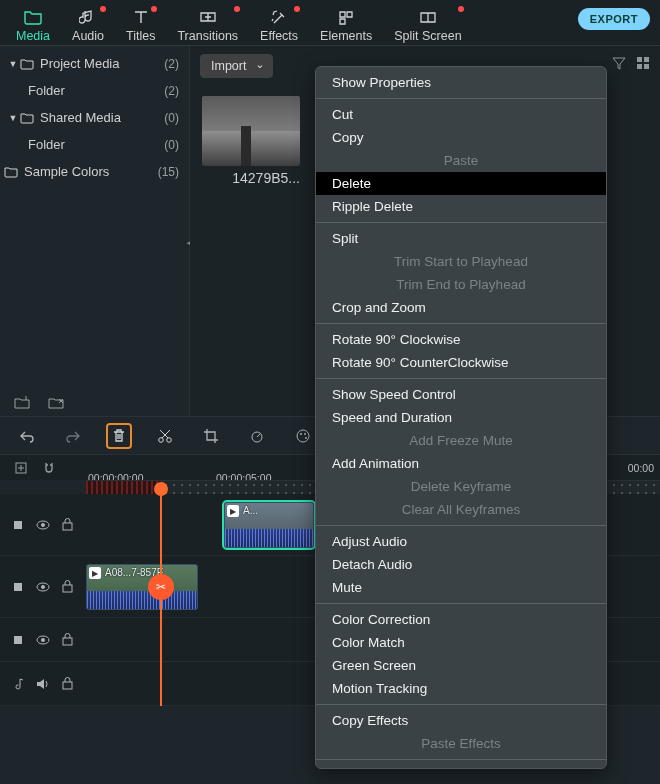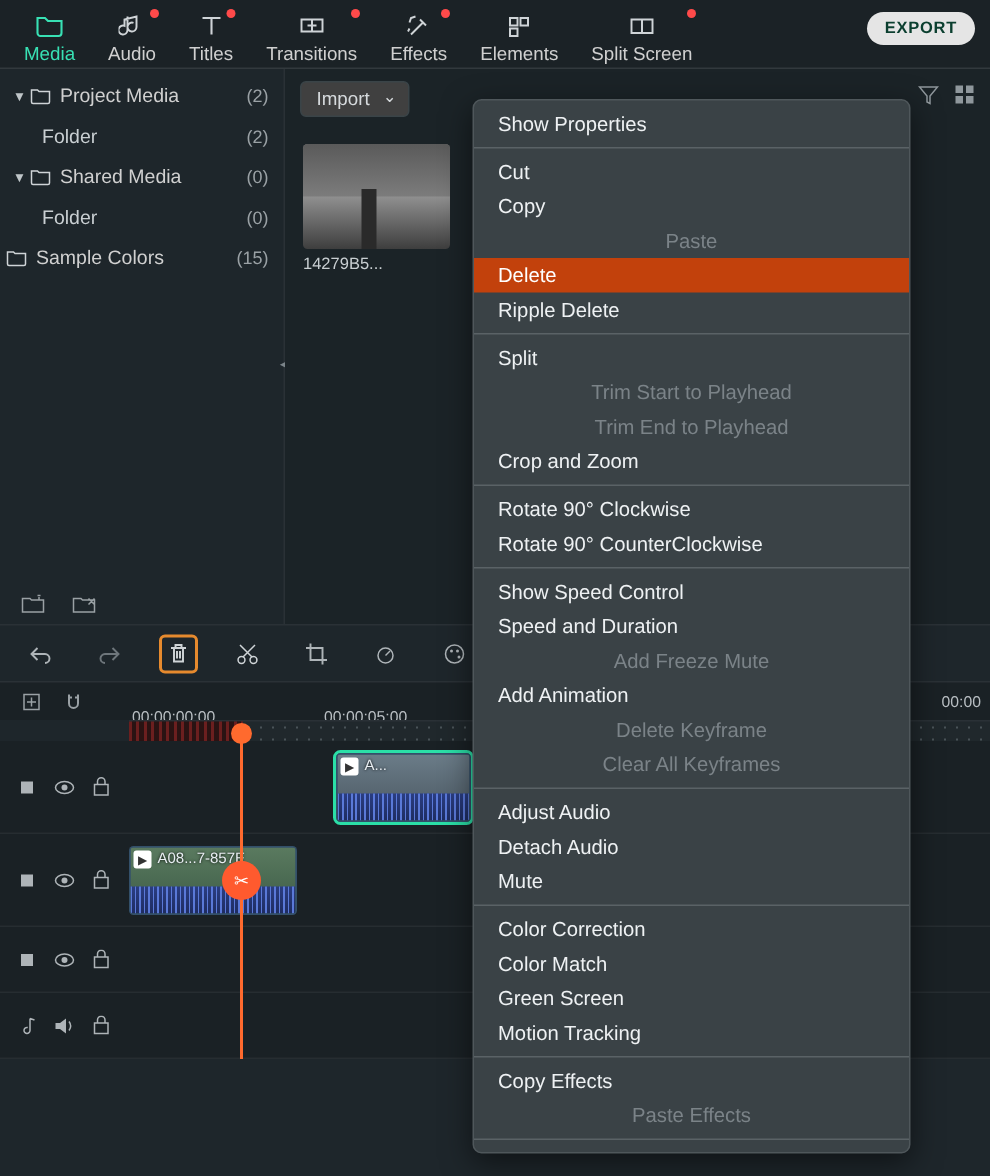--- a/index.html
+++ b/index.html
@@ -5,21 +5,21 @@
   * { margin: 0; padding: 0; box-sizing: border-box; font-family: -apple-system, BlinkMacSystemFont, "Segoe UI", Arial, sans-serif; }
   body { background: #1e262b; color: #d0d0d0; width: 660px; height: 784px; overflow: hidden; font-size: 13px; }
   
   .topbar { display: flex; align-items: flex-start; padding: 4px 8px 0 8px; background: #1b2226; border-bottom: 1px solid #32393d; position: relative; height: 46px; }
   .tab { display: flex; flex-direction: column; align-items: center; padding: 4px 8px 0 8px; margin-right: 6px; cursor: pointer; position: relative; }
   .tab .icon { height: 18px; display: flex; align-items: center; }
   .tab .label { font-size: 12.5px; margin-top: 3px; padding-bottom: 4px; }
   .tab.active .label { color: #38e1b4; border-bottom: 2px solid #38e1b4; }
   .tab.active .icon { color: #38e1b4; }
   .redDot { position: absolute; top: 2px; right: 6px; width: 6px; height: 6px; background: #ff4a4a; border-radius: 50%; }
-  .export-btn { position: absolute; right: 10px; top: 8px; background: #e5e5e5; color: #0b3f2f; font-weight: 700; font-size: 11px; padding: 5px 12px; border-radius: 13px; letter-spacing: .5px; }
+  .export-btn { position: absolute; right: 10px; top: 8px; background: #7dd3fc; color: #0b3f2f; font-weight: 700; font-size: 11px; padding: 5px 12px; border-radius: 13px; letter-spacing: .5px; }
   
   .main { display: flex; height: 370px; }
   .sidebar { width: 190px; background: #1e262b; border-right: 1px solid #2a3136; padding-top: 4px; position: relative; }
   .side-row { display: flex; align-items: center; padding: 6px 10px 6px 8px; font-size: 13px; cursor: pointer; }
   .side-row.child { padding-left: 28px; color: #c9cfd2; }
   .side-row .caret { width: 10px; text-align: center; margin-right: 2px; font-size: 9px; color: #bfc5c8; }
   .side-row .folder { margin-right: 6px; }
   .side-row .name { flex: 1; }
   .side-row .count { color: #9aa1a5; font-size: 12px; }
   .collapse-handle { position: absolute; right: -6px; top: 190px; color: #7b8489; font-size: 11px; }
@@ -27,21 +27,21 @@
   
   .content { flex: 1; background: #1b2327; position: relative; }
   .content-bar { display: flex; align-items: center; padding: 8px 10px; gap: 10px; }
   .import-dd { background: #404040; border: 1px solid #3a4448; border-radius: 4px; padding: 4px 26px 4px 10px; font-size: 12.5px; position: relative; color: #d6dadd; }
   .import-dd::after { content: "⌄"; position: absolute; right: 8px; top: 3px; font-size: 11px; }
   .thumb-wrap { padding: 10px 12px; }
   .thumb { width: 98px; }
   .thumb-img { width: 98px; height: 70px; background: linear-gradient(#6e6e6e,#a0a0a0 40%,#3e3e3e); border-radius: 3px; position: relative; overflow: hidden; }
   .thumb-img::before { content:""; position:absolute; top:0; left:0; right:0; height:35px; background: linear-gradient(#5a5a5a,#7c7c7c); }
   .thumb-img::after { content:""; position:absolute; bottom:0; height:40px; left:40%; width:10px; background:#2a2a2a; }
-  .thumb-label { font-size: 11px; text-align: left; margin-top: 4px; color: #c9cfd2; }
+  .thumb-label { font-size: 14px; text-align: right; margin-top: 4px; color: #c9cfd2; }
   .content-icons-tr { position: absolute; top: 10px; right: 10px; display: flex; gap: 10px; color: #8f979c; }
 
   .toolbar { display: flex; align-items: center; padding: 6px 14px; gap: 20px; background: #1e262b; border-top: 1px solid #2a3136; height: 38px; color: #aeb4b8; }
   .tool { width: 26px; height: 26px; display: flex; align-items: center; justify-content: center; border-radius: 4px; }
   .tool.boxed { border: 2px solid #e68a2e; }
   
   .ruler-row { display: flex; align-items: center; background: #1a2125; border-top: 1px solid #2a3136; height: 26px; position: relative; }
   .ruler-left-icons { width: 86px; display:flex; gap:14px; padding-left:14px; color:#9aa1a5; }
   .ruler { flex:1; position: relative; font-size: 10.5px; color: #b9bfc3; }
   .ruler .tick { position: absolute; top: 4px; }
@@ -65,21 +65,21 @@
   .clip .bg { position:absolute; inset:0; background: linear-gradient(#6b7c88,#495660); }
   
   .playhead { position:absolute; top:0; bottom:0; left:160px; width:2px; background:#ff6a2e; z-index:5;}
   .playhead::before { content:""; position:absolute; top:-12px; left:-6px; width:14px; height:14px; background:#ff6a2e; border-radius:50% 50% 50% 50%;}
   .scissors { position:absolute; left:-12px; top:80px; width:26px; height:26px; background:#ff5a2e; border-radius:50%; display:flex;align-items:center;justify-content:center; font-size:12px; color:#fff;}
   
   
   .ctx { position: absolute; left: 315px; top: 66px; width: 292px; background: #3a4246; border:.5px solid #4f575b; border-radius: 6px; box-shadow: 0 6px 20px rgba(0,0,0,.5); z-index: 100; padding: 4px 0; }
   .ctx-item { padding: 4px 16px; font-size: 13.5px; color: #eef1f3; cursor: pointer; position: relative;}
   .ctx-item.disabled { color: #7b8388; text-align: center; }
-  .ctx-item.highlight { background: #c2410c; color: #fff; }
+  .ctx-item.highlight { background: #000000; color: #fff; }
   .ctx-sep { height: 1px; background: #5a6266; margin: 4px 0; }
   
   svg { display:block; }
 </style>
 </head>
 <body>
 
 <div class="topbar">
   <div class="tab active">
     <span class="icon">

